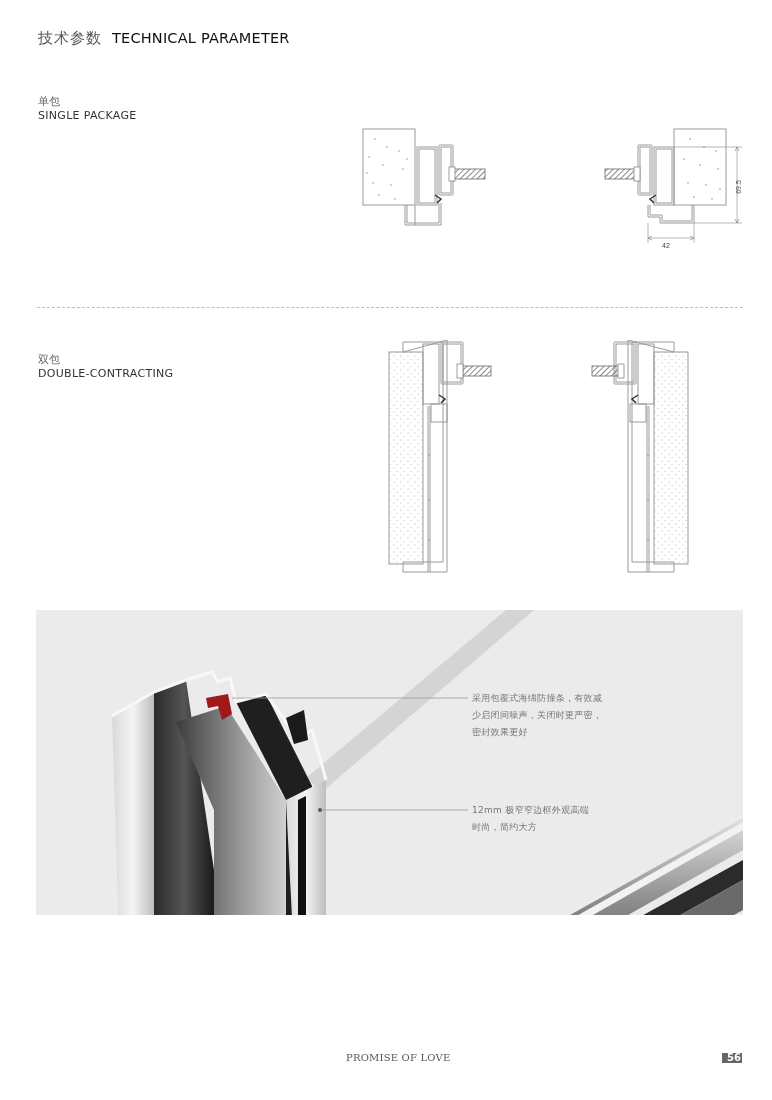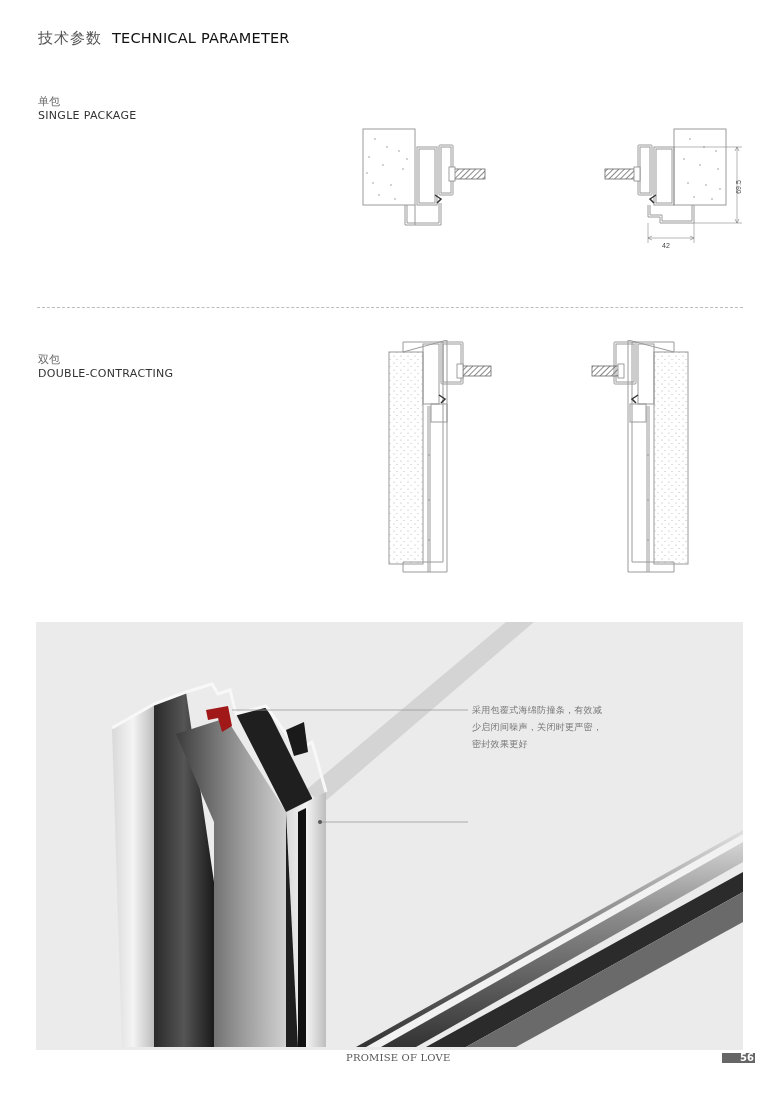--- a/index.html
+++ b/index.html
@@ -11,26 +11,26 @@
   .page-title .en { font-size:14.5px; color:#111; font-weight:500; letter-spacing:0.2px; }
 
   .section-label { position:absolute; left:38px; }
   .section-label .zh { font-size:11px; color:#666; line-height:14px; }
   .section-label .en { font-size:11px; color:#333; line-height:14px; letter-spacing:0.3px; }
 
   .divider { position:absolute; left:37px; top:307px; width:706px; height:0; border-top:1px dashed #bdbdbd; }
 
   .drawing { position:absolute; }
 
-  .photo-panel { position:absolute; left:36px; top:610px; width:707px; height:428px; background:#ebebeb; overflow:hidden;margin-top:12px; }
+  .photo-panel { position:absolute; left:36px; top:610px; width:707px; height:305px; background:#ebebeb; overflow:hidden; }
 
   .callout { position:absolute; font-size:9px; color:#777; line-height:17px; letter-spacing:0.3px; }
 
   .footer-title { position:absolute; left:346px; top:1052px; font-family:"DejaVu Serif", "Liberation Serif", serif; font-size:10px; color:#555; letter-spacing:0.2px; }
-  .page-num { position:absolute; left:722px; top:1053px; width:33px; height:10px; background:#666; }
+  .page-num { position:absolute; left:722px; top:1053px; width:20px; height:10px; background:#666; }
   .page-num span { position:absolute; right:1px; top:-2px; font-size:10px; font-weight:bold; color:#fff; line-height:13px; }
 </style>
 </head>
 <body>
 
 <div class="page-title">
   <span class="zh">技术参数</span>
   <span class="en">TECHNICAL PARAMETER</span>
 </div>
 
@@ -230,18 +230,22 @@
     <line x1="196" y1="88" x2="432" y2="88" stroke="#999" stroke-width="0.8"></line>
     <line x1="284" y1="200" x2="432" y2="200" stroke="#999" stroke-width="0.8"></line>
     <circle cx="284" cy="200" r="2" fill="#555"></circle>
   </svg>
 
   <div class="callout" style="left:436px; top:80px;">
     <div>采用包覆式海绵防撞条，有效减</div>
     <div>少启闭间噪声，关闭时更严密，</div>
     <div>密封效果更好</div>
   </div>
+  <div class="callout" style="left:436px; top:192px;">
+    <div>12mm 极窄窄边框外观高端</div>
+    <div>时尚，简约大方</div>
+  </div>
 </div>
 
 <div class="footer-title">PROMISE OF LOVE</div>
 <div class="page-num">
   <span>56</span>
 </div>
 
 </body></html>

